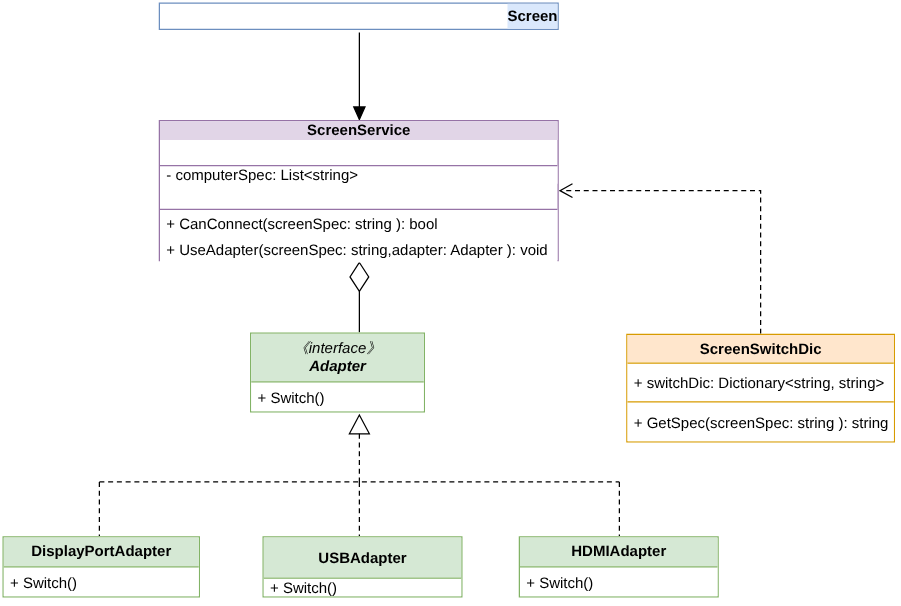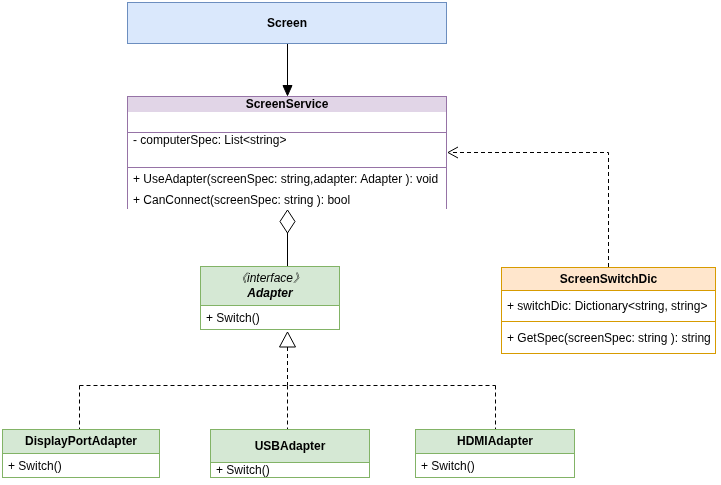--- a/index.html
+++ b/index.html
@@ -95,32 +95,32 @@
     <g stroke="#000" fill="none">
       <polygon points="287.5,332 279.5,347 295.5,347" fill="#fff"></polygon>
       <line x1="287.5" y1="347" x2="287.5" y2="385.5" stroke-dasharray="4 3"></line>
       <line x1="79.5" y1="385.5" x2="495.5" y2="385.5" stroke-dasharray="4 3"></line>
       <line x1="79.5" y1="385.5" x2="79.5" y2="429" stroke-dasharray="4 3"></line>
       <line x1="287.5" y1="385.5" x2="287.5" y2="429" stroke-dasharray="4 3"></line>
       <line x1="495.5" y1="385.5" x2="495.5" y2="429" stroke-dasharray="4 3"></line>
     </g>
   </svg>
 
-  <div class="uml-box theme-blue" style="left:127px; top:2px; width:320px; height:42px;">
+  <div class="uml-box theme-blue" style="left:127px; top:2px; width:320px; height:22px;align-items:flex-end;">
     <div class="uml-title" style="flex:1;">Screen</div>
   </div>
 
   <div class="uml-box theme-purple" style="left:127px; top:96px; width:320px; height:113px;">
     <div class="uml-title" style="height:22px;">ScreenService</div>
     <div class="uml-section" style="height:27px;">
       <div class="uml-row">- computerSpec: List&lt;string&gt;</div>
     </div>
     <div class="uml-section" style="flex:1;">
+      <div class="uml-row" style="height:21px;">+ CanConnect(screenSpec: string ): bool</div>
       <div class="uml-row" style="height:21px;">+ UseAdapter(screenSpec: string,adapter: Adapter ): void</div>
-      <div class="uml-row" style="height:21px;">+ CanConnect(screenSpec: string ): bool</div>
     </div>
   </div>
 
   <div class="uml-box theme-green" style="left:200px; top:266px; width:140px; height:64px;">
     <div class="uml-title" style="height:38px;">
       <span class="stereotype">《interface》</span>
       <span class="iface-name">Adapter</span>
     </div>
     <div class="uml-section" style="flex:1;">
       <div class="uml-row">+ Switch()</div>

